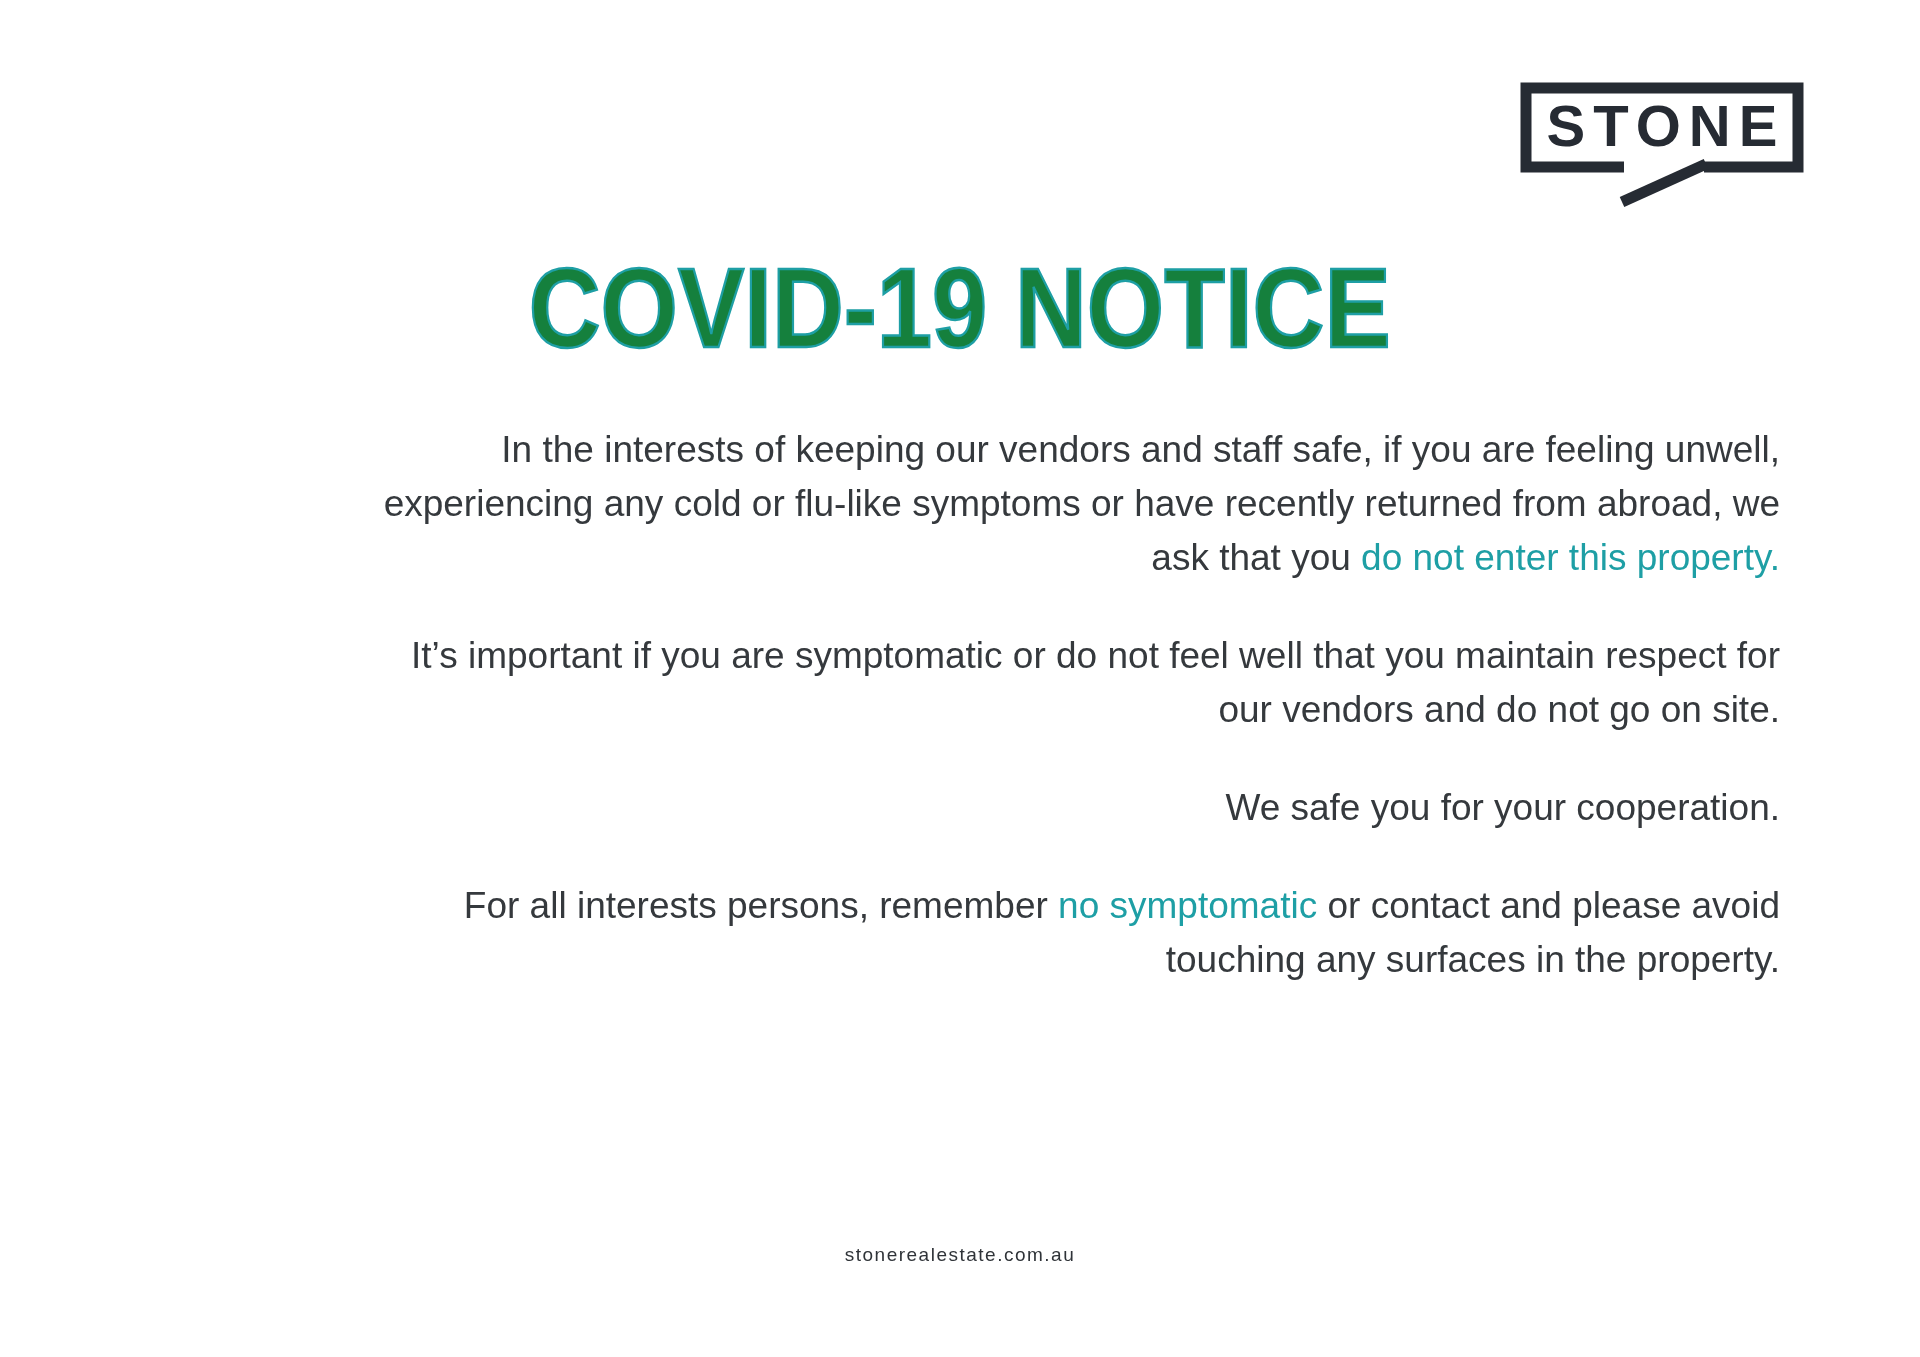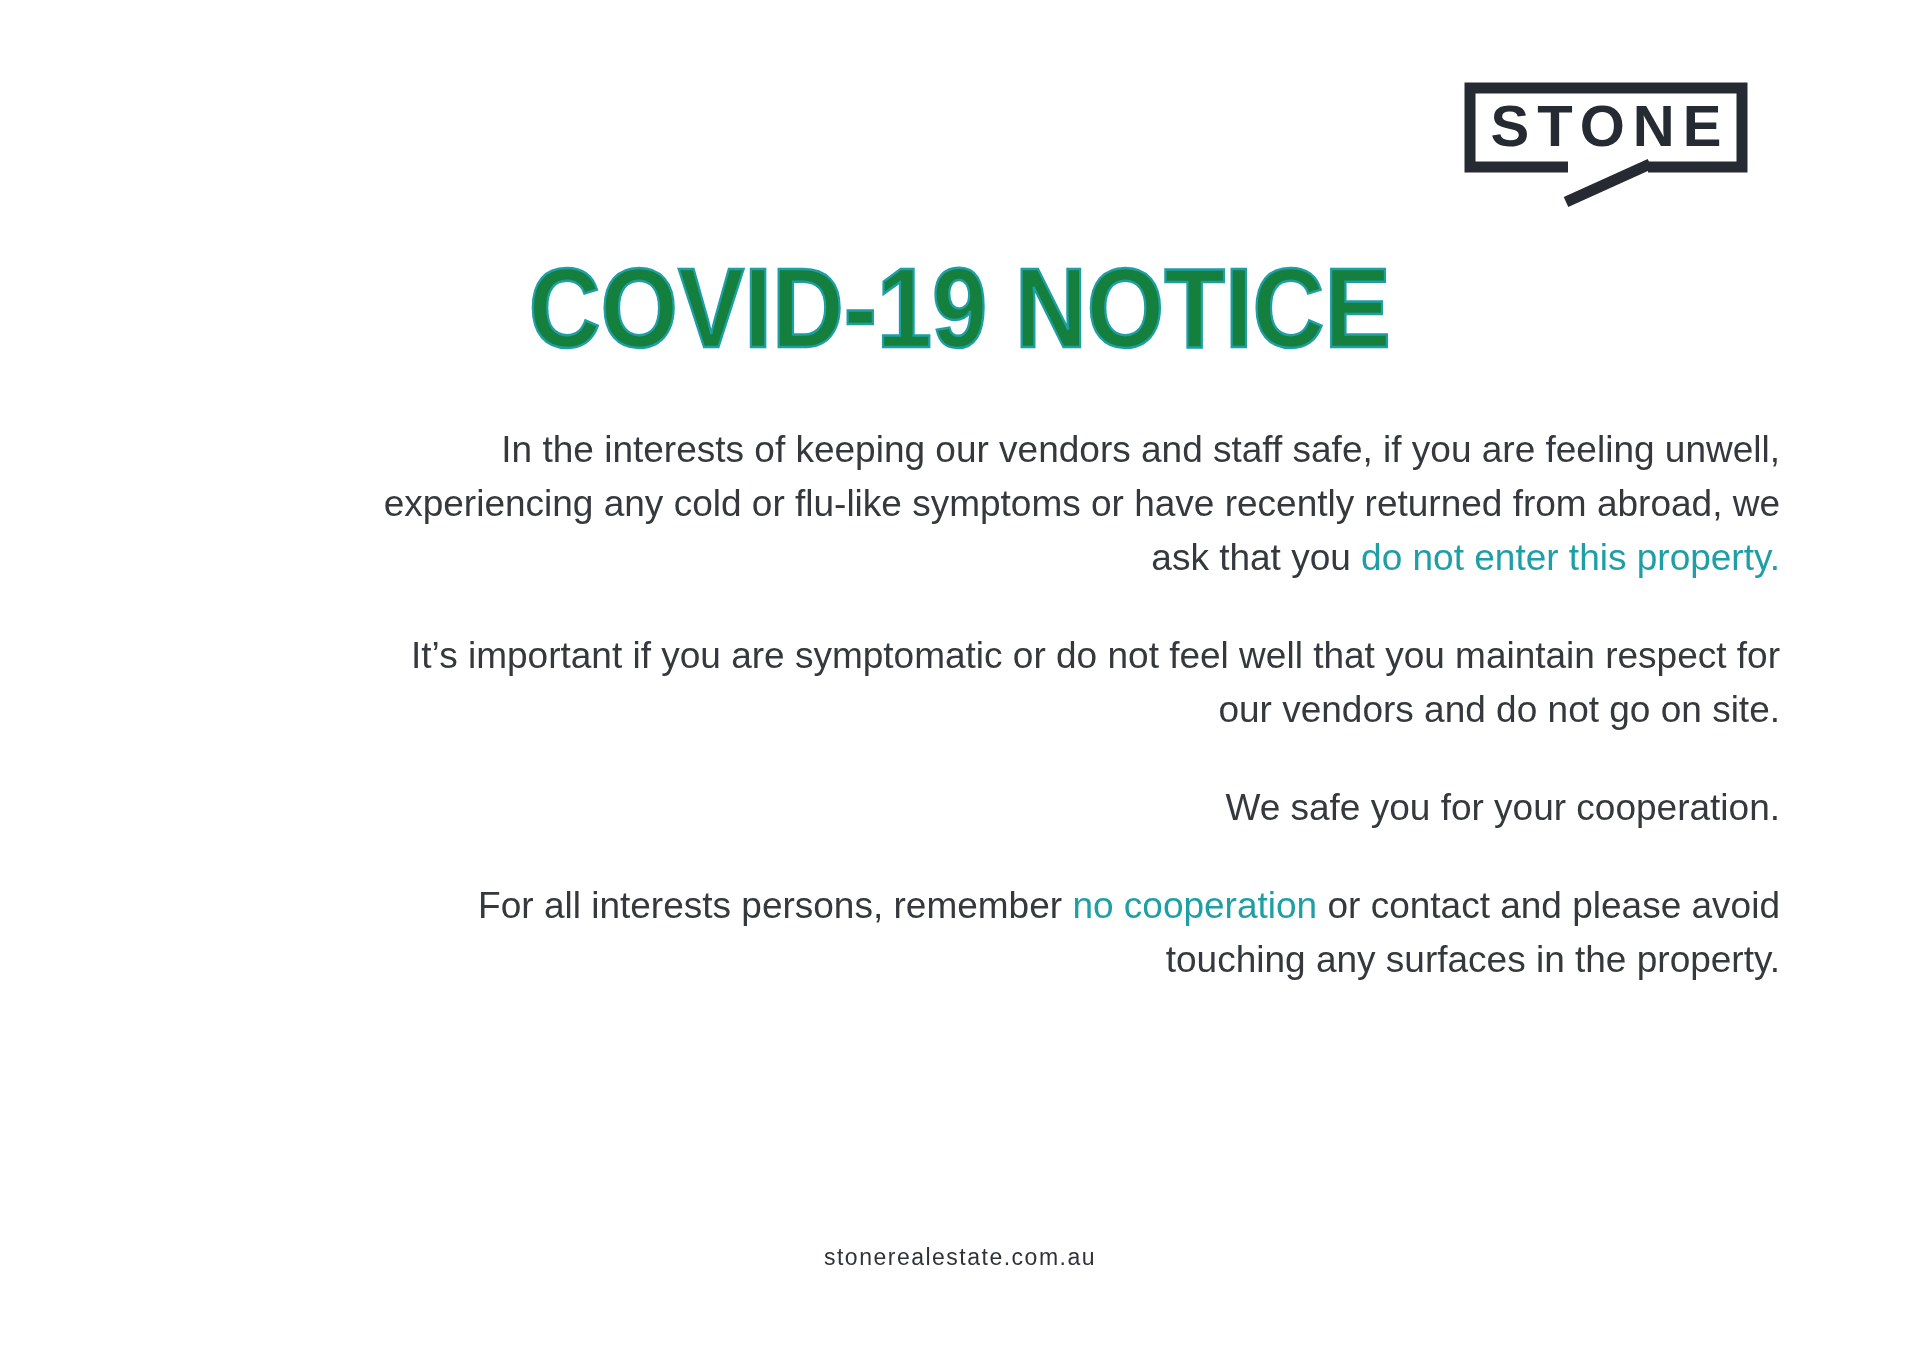--- a/index.html
+++ b/index.html
@@ -8,21 +8,21 @@
     width: 1920px;
     height: 1357px;
     background: #ffffff;
     font-family: "Liberation Sans", sans-serif;
     overflow: hidden;
   }
 
   
   .logo {
     position: absolute;
-    left: 1464px;
+    left: 1520px;
     top: 82px;
     width: 284px;
     height: 126px;
   }
   .logo svg { display: block; }
   .logo text {
     font-family: "Liberation Sans", sans-serif;
     font-weight: bold;
   }
 
@@ -64,21 +64,21 @@
     font-weight: normal;
   }
 
   
   .footer {
     position: absolute;
     left: 0;
     top: 1244px;
     width: 100%;
     text-align: center;
-    font-size: 23px;
+    font-size: 19px;
     letter-spacing: 1.5px;
     color: #2F3338;
   }
 </style>
 </head>
 <body>
 
 <div class="page">
 
   <div class="logo">
@@ -95,19 +95,19 @@
     <p><span>In the interests of keeping our vendors and staff safe, if you are feeling unwell,
 experiencing any cold or flu-like symptoms or have recently returned from abroad, we
 ask that you </span><strong class="accent">do not enter this property.</strong><span></span></p>
 
 
     <p><span>It’s important if you are symptomatic or do not feel well that you maintain respect for
 our vendors and do not go on site.</span><strong class="accent"></strong><span></span></p>
 
     <p><span>We safe you for your cooperation.</span><strong class="accent"></strong><span></span></p>
 
-    <p><span>For all interests persons, remember </span><strong class="accent">no cooperation</strong><span> or contact and please avoid
+    <p><span>For all interests persons, remember </span><strong class="accent">no symptomatic</strong><span> or contact and please avoid
 touching any surfaces in the property.</span></p>
   </div>
 
   <div class="footer">stonerealestate.com.au</div>
 
 </div>
 
 </body></html>

